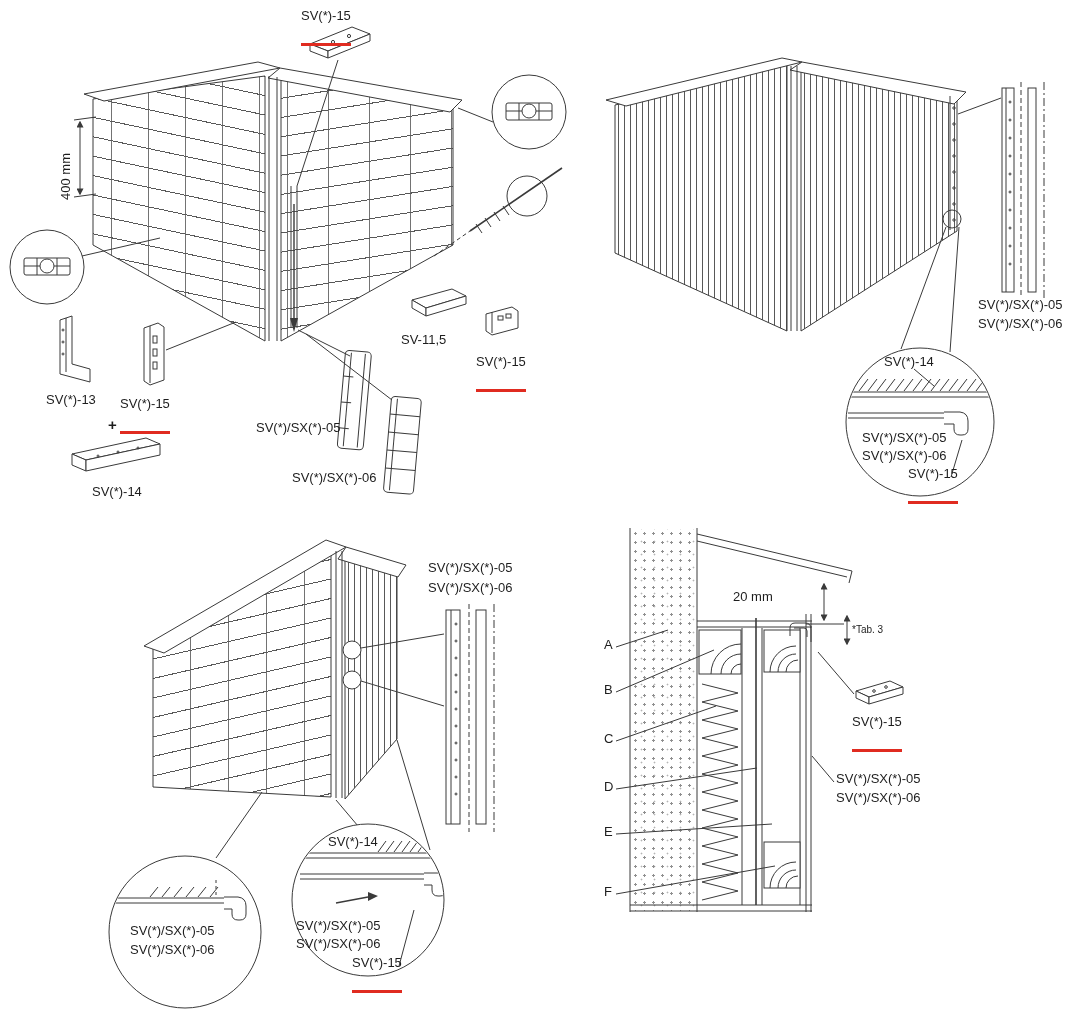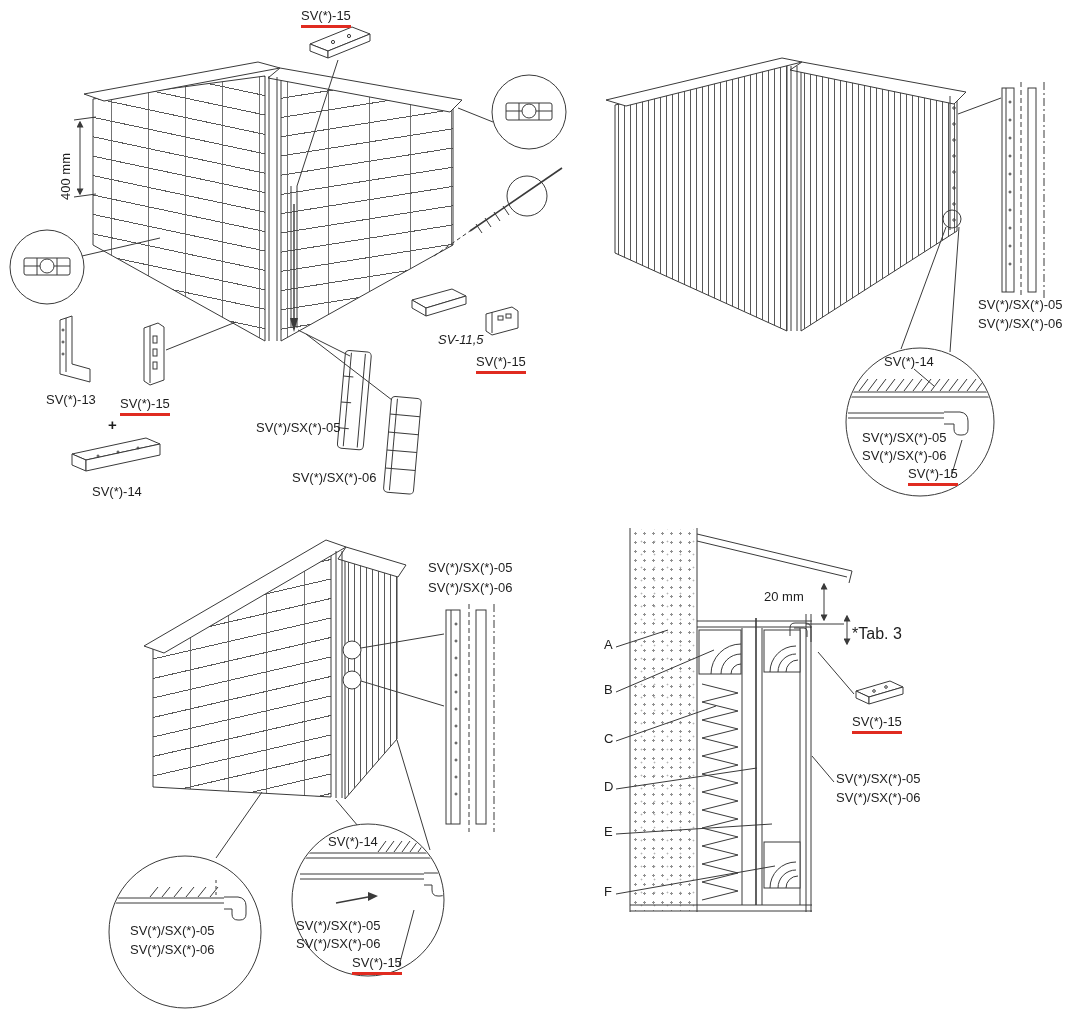--- a/index.html
+++ b/index.html
@@ -21,24 +21,24 @@
     background:repeating-linear-gradient(90deg,rgba(90,90,90,.85) 0 1px,transparent 1px 38px),
                repeating-linear-gradient(347deg,#585858 0 1px,transparent 1px 19px);}
   #bl-right-wall{clip-path:polygon(345px 549px,397px 569px,397px 739px,345px 799px);
     background:repeating-linear-gradient(90deg,#585858 0 1px,transparent 1px 6px);}
   #br-concrete{position:absolute;left:631px;top:529px;width:65px;height:382px;
     background-image:radial-gradient(circle,#8f8f8f 1px,transparent 1.4px),
                      radial-gradient(circle,#b5b5b5 .8px,transparent 1.1px);
     background-size:9px 9px,13px 13px;background-position:0 0,4px 6px;}
   svg.overlay{position:absolute;left:0;top:0;}
   .lbl{position:absolute;font-size:13px;line-height:1.25;white-space:nowrap;z-index:5;}
-  .lbl.small{font-size:16px;}
+  .lbl.small{font-size:10px;}
   .lbl.plus{font-size:15px;font-weight:bold;}
   .rot{transform:rotate(-90deg);transform-origin:0 0;}
-  .red-underline{border-bottom:3.5px solid #e02b20;padding-bottom:2px;}
+  .red-underline{border-bottom:3.5px solid #e02b20;padding-bottom:20px;}
 </style>
 </head>
 <body>
 
 <div class="canvas">
 
   <div class="wall" id="tl-left-wall"></div>
   <div class="wall" id="tl-right-wall"></div>
   <div class="wall" id="tr-left-wall"></div>
   <div class="wall" id="tr-right-wall"></div>
@@ -354,40 +354,40 @@
   </svg>
 
   <div class="lbl" style="left:301px;top:8px;"><span class="red-underline">SV(*)-15</span></div>
   <div class="lbl rot" style="left:58px;top:200px;">400 mm</div>
   <div class="lbl" style="left:46px;top:392px;">SV(*)-13</div>
   <div class="lbl" style="left:120px;top:396px;"><span class="red-underline">SV(*)-15</span></div>
   <div class="lbl plus" style="left:108px;top:416px;">+</div>
   <div class="lbl" style="left:92px;top:484px;">SV(*)-14</div>
   <div class="lbl" style="left:256px;top:420px;">SV(*)/SX(*)-05</div>
   <div class="lbl" style="left:292px;top:470px;">SV(*)/SX(*)-06</div>
-  <div class="lbl" style="left:438px;top:332px;font-style:italic;">SV-11,5</div>
+  <div class="lbl" style="left:401px;top:332px;">SV-11,5</div>
   <div class="lbl" style="left:476px;top:354px;"><span class="red-underline">SV(*)-15</span></div>
 
   <div class="lbl" style="left:978px;top:297px;">SV(*)/SX(*)-05</div>
   <div class="lbl" style="left:978px;top:316px;">SV(*)/SX(*)-06</div>
   <div class="lbl" style="left:884px;top:354px;">SV(*)-14</div>
   <div class="lbl" style="left:862px;top:430px;">SV(*)/SX(*)-05</div>
   <div class="lbl" style="left:862px;top:448px;">SV(*)/SX(*)-06</div>
   <div class="lbl" style="left:908px;top:466px;"><span class="red-underline">SV(*)-15</span></div>
 
   <div class="lbl" style="left:428px;top:560px;">SV(*)/SX(*)-05</div>
   <div class="lbl" style="left:428px;top:580px;">SV(*)/SX(*)-06</div>
   <div class="lbl" style="left:130px;top:923px;">SV(*)/SX(*)-05</div>
   <div class="lbl" style="left:130px;top:942px;">SV(*)/SX(*)-06</div>
   <div class="lbl" style="left:328px;top:834px;">SV(*)-14</div>
   <div class="lbl" style="left:296px;top:918px;">SV(*)/SX(*)-05</div>
   <div class="lbl" style="left:296px;top:936px;">SV(*)/SX(*)-06</div>
   <div class="lbl" style="left:352px;top:955px;"><span class="red-underline">SV(*)-15</span></div>
 
-  <div class="lbl" style="left:764px;top:589px;">20 mm</div>
+  <div class="lbl" style="left:733px;top:589px;">20 mm</div>
   <div class="lbl small" style="left:852px;top:624px;">*Tab. 3</div>
   <div class="lbl" style="left:604px;top:637px;">A</div>
   <div class="lbl" style="left:604px;top:682px;">B</div>
   <div class="lbl" style="left:604px;top:731px;">C</div>
   <div class="lbl" style="left:604px;top:779px;">D</div>
   <div class="lbl" style="left:604px;top:824px;">E</div>
   <div class="lbl" style="left:604px;top:884px;">F</div>
   <div class="lbl" style="left:852px;top:714px;"><span class="red-underline">SV(*)-15</span></div>
   <div class="lbl" style="left:836px;top:771px;">SV(*)/SX(*)-05</div>
   <div class="lbl" style="left:836px;top:790px;">SV(*)/SX(*)-06</div>

